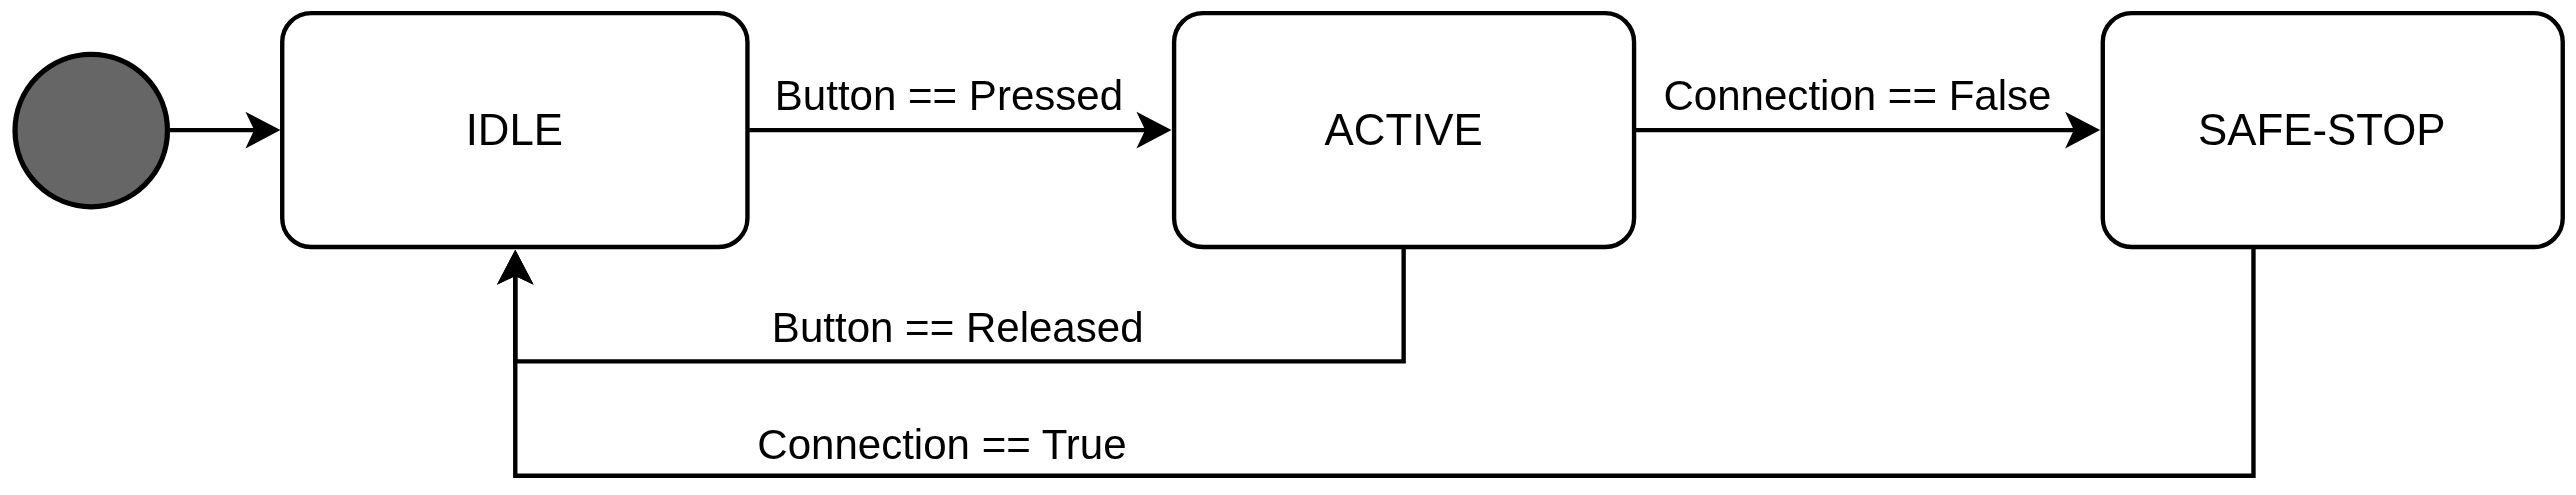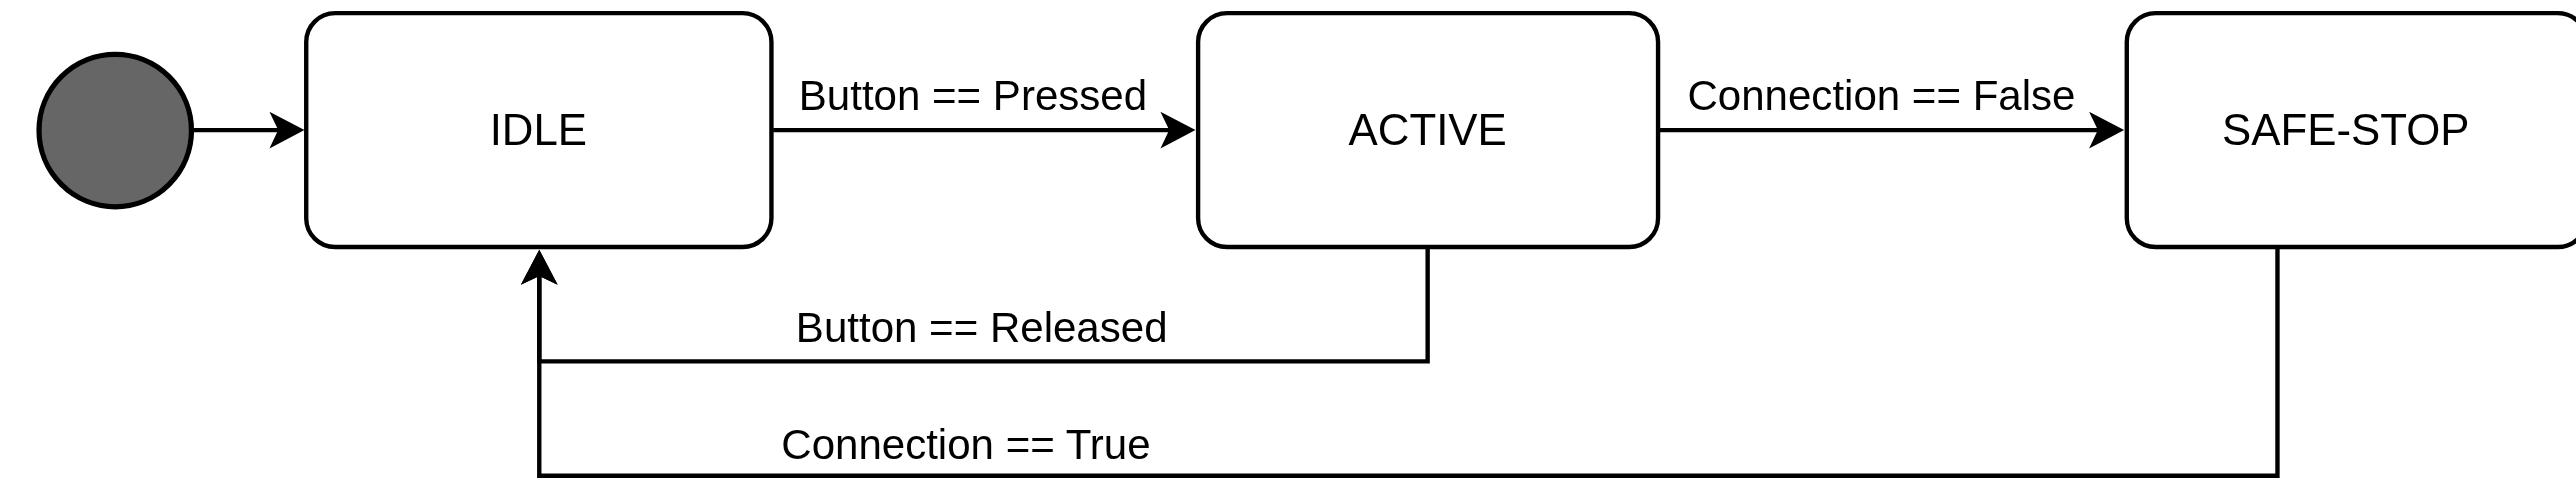--- a/index.html
+++ b/index.html
@@ -5,21 +5,20 @@
   html, body {
     margin: 0;
     padding: 0;
     background: #ffffff;
   }
   .canvas {
     position: relative;
     width: 2144px;
     height: 495px;
     background: #ffffff;
-    padding-left: 24px;
   }
   svg { display: block; }
   .state-box {
     fill: #ffffff;
     stroke: #000000;
     stroke-width: 5;
   }
   .initial-node {
     stroke: #000000;
     stroke-width: 6;

